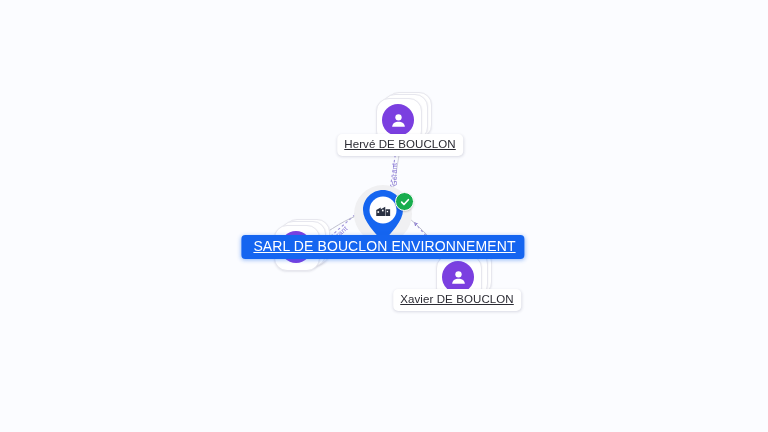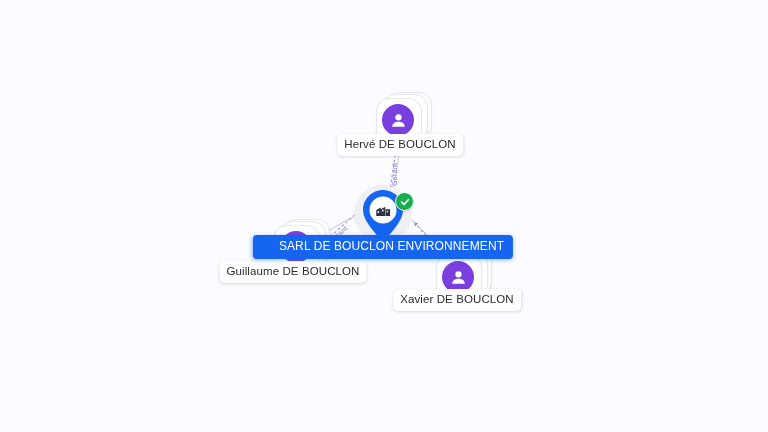--- a/index.html
+++ b/index.html
@@ -95,27 +95,28 @@
     transform: translateX(-50%);
     white-space: nowrap;
     font-size: 11.5px;
     line-height: 15px;
     padding: 3px 7px 4px 7px;
     border-radius: 5px;
     background: #ffffff;
     color: #2b2b33;
     box-shadow: 0 1px 3px rgba(40,40,80,0.16);
     letter-spacing: 0.1px;
+    text-decoration: underline;
   }
   .label.selected {
     background: #1565f0;
     color: #ffffff;
     box-shadow: 0 1px 4px rgba(21,101,240,0.45);
-    font-size: 12px;
-    padding: 4px 9px 5px 26px;
+    font-size: 14px;
+    padding: 4px 9px 5px 12px;
     border-radius: 4px;
     z-index: 40;
   }
 
   
   .edge-label {
     position: absolute;
     font-size: 7px;
     color: #8a79d6;
     letter-spacing: 0.3px;
@@ -178,21 +179,20 @@
       <div class="card c2"></div>
       <div class="card c1"></div>
       <div class="avatar">
         <svg width="19" height="19" viewBox="0 0 24 24" fill="#ffffff">
           <circle cx="12" cy="8" r="4"></circle>
           <path d="M4 20c0-4.2 3.6-6.5 8-6.5s8 2.3 8 6.5z"></path>
         </svg>
       </div>
     </div>
   </div>
-  <div class="label" style="left:293px; top:261px;">Guillaume DE BOUCLON</div>
 
   <div class="node" style="left:460px; top:277px;">
     <div class="stack">
       <div class="card c3"></div>
       <div class="card c2"></div>
       <div class="card c1"></div>
       <div class="avatar">
         <svg width="19" height="19" viewBox="0 0 24 24" fill="#ffffff">
           <circle cx="12" cy="8" r="4"></circle>
           <path d="M4 20c0-4.2 3.6-6.5 8-6.5s8 2.3 8 6.5z"></path>

